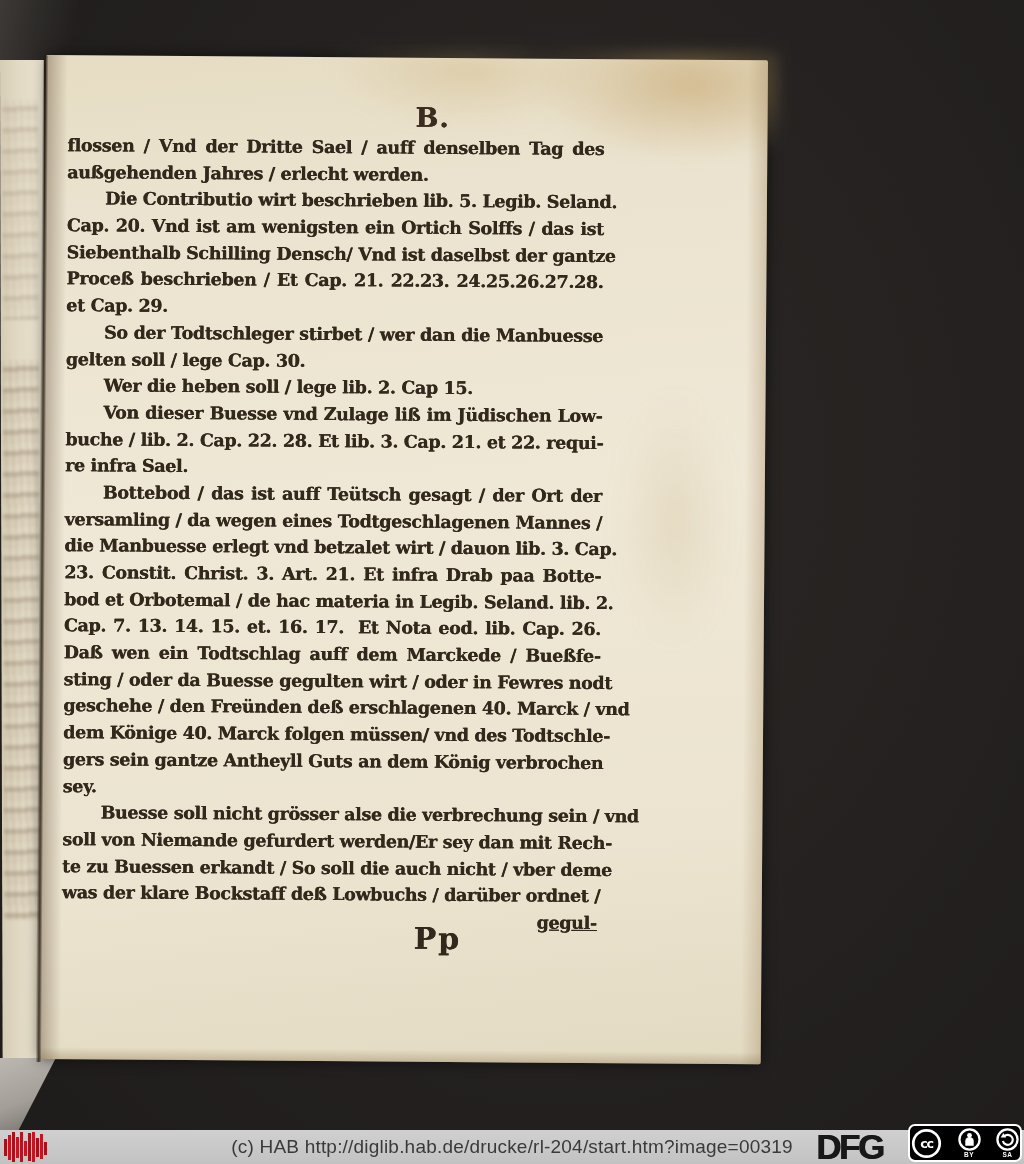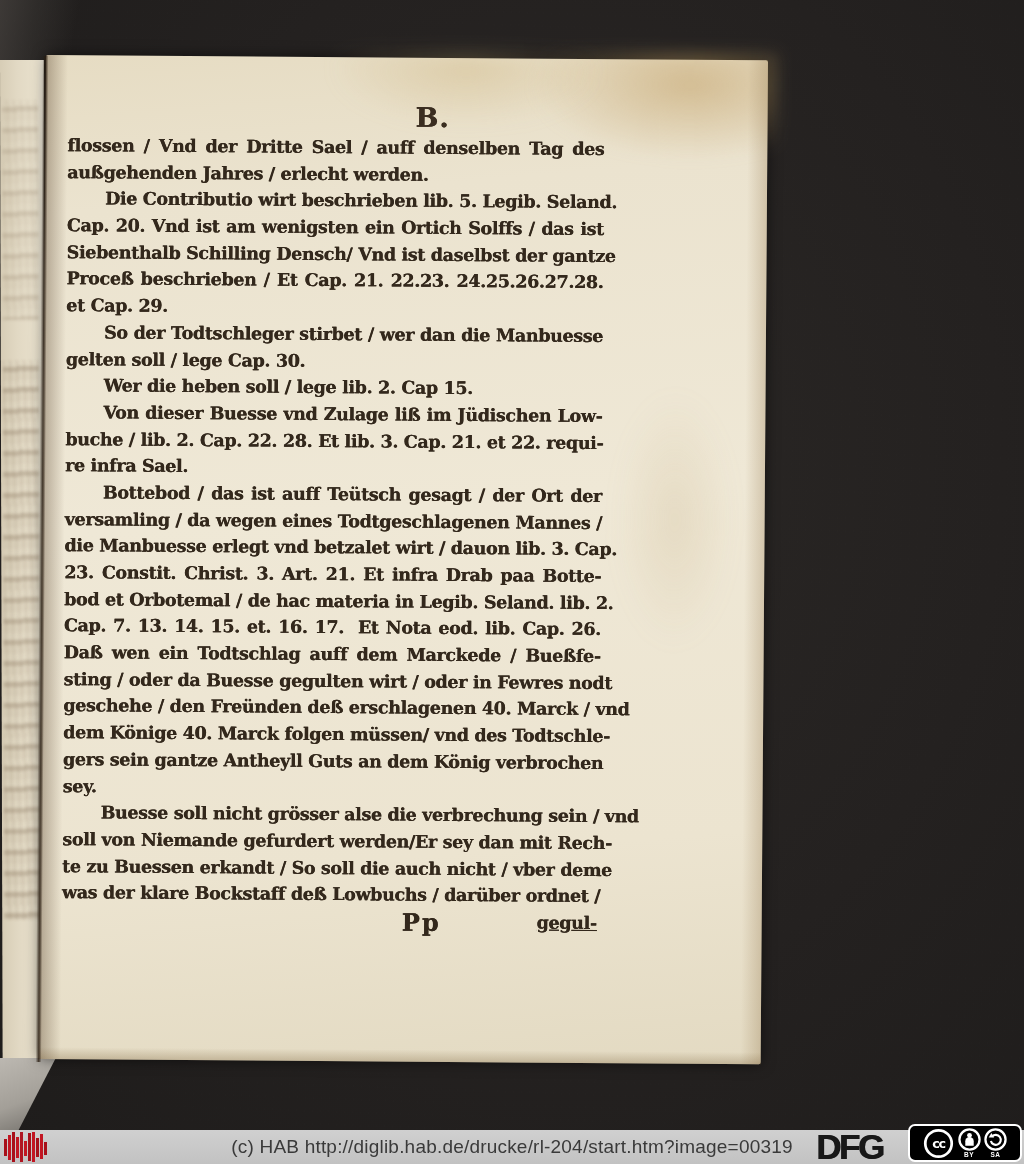--- a/index.html
+++ b/index.html
@@ -69,21 +69,21 @@
   }
   .text-block{
     position:absolute; left:22px; top:77px; width:537px;
     color:#33281c; font-size:17.5px; font-weight:700; letter-spacing:-.35px;
     text-shadow:.35px 0 0 currentColor;
   }
   .line{ height:26.7px; line-height:26.7px; white-space:nowrap; }
   .line.j{ text-align:justify; text-align-last:justify; }
   .line.in{ text-indent:38px; }
   .sig-row{ position:relative; height:27px; line-height:27px; }
-  .sig-mark{ position:absolute; left:340px; font-size:24px; letter-spacing:2px; }
+  .sig-mark{ position:absolute; left:352px; font-size:30px; letter-spacing:2px;margin-top:16px; }
   .catchword{ position:absolute; right:2px;text-decoration:underline; }
   
   .bottom-wedge{
     position:absolute; left:0; top:1058px; width:62px; height:72px;
     background:linear-gradient(160deg, #bcb8b1 0%, #a39f98 55%, #6e6b66 100%);
     clip-path:polygon(0 0, 90% 0, 30% 100%, 0 100%);
   }
   
   .footer-bar{
     position:absolute; left:0; top:1130px; width:1024px; height:34px;
@@ -96,21 +96,21 @@
     line-height:33px; font-size:19px; color:#3a3a3a; letter-spacing:.2px;border-radius:13px;
   }
   .dfg-logo{
     position:absolute; left:816px; top:-3px; font-size:35px; font-weight:700;
     letter-spacing:-2.5px; color:#181818; text-shadow:.8px 0 0 #181818;
     font-family:"Liberation Sans", sans-serif;
   }
   .cc-badge{
     position:absolute; left:908px; top:-6px; width:114px; height:38px;
     background:#000; border:2px solid #fff; border-radius:7px;
-    display:flex; align-items:center; justify-content:space-between; padding:0 13px;
+    display:flex; align-items:center; justify-content:space-between; padding:0 1px;
   }
   .cc-unit{ display:flex; flex-direction:column; align-items:center; justify-content:center; }
   .cc-unit .lbl{ color:#fff; font-size:6.5px; font-weight:700; line-height:6px; margin-top:1px;
     font-family:"Liberation Sans", sans-serif; letter-spacing:.5px; }
 </style>
 </head>
 <body>
 
 <div id="stage">
 

